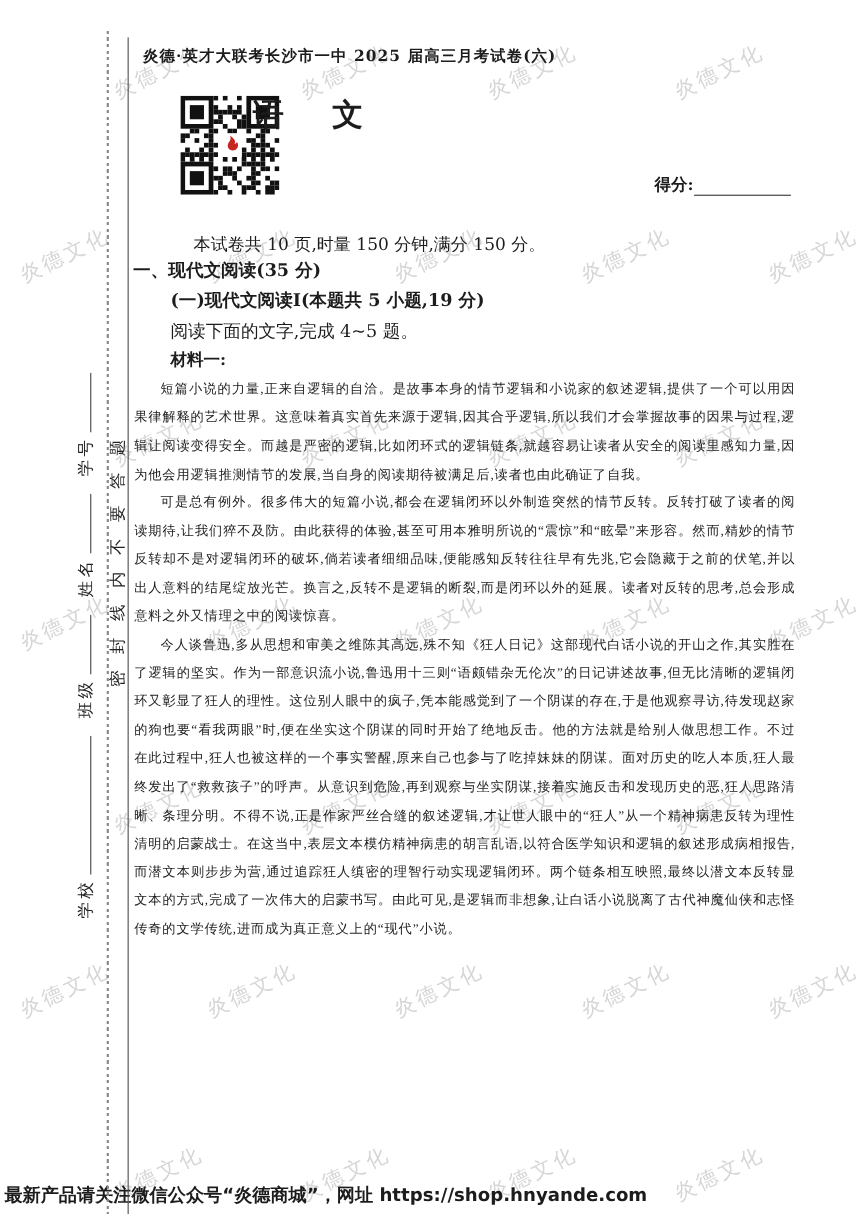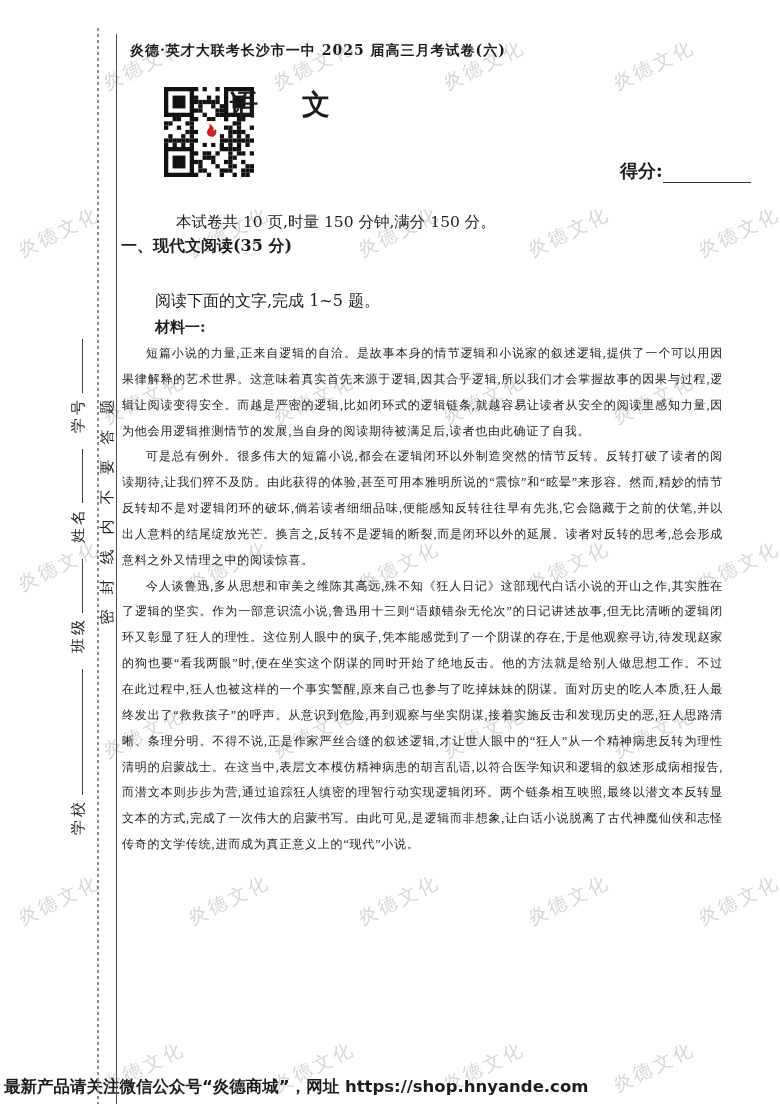--- a/index.html
+++ b/index.html
@@ -22,21 +22,21 @@
   .sidebar-fields .blank{display:inline-block;border-bottom:1.2px solid #444;height:13px;
       margin:0 16px 0 4px;}
   .seal-notice{position:absolute;left:-18px;top:495px;width:250px;text-align:center;
       transform:rotate(-90deg);font-size:15px;letter-spacing:15px;z-index:3;color:#222;white-space:nowrap;}
   
   .exam-title{position:absolute;top:42px;left:130px;width:600px;
       font-size:14px;font-weight:bold;letter-spacing:1px;z-index:1;white-space:nowrap;}
   .qr-box{position:absolute;left:164px;top:87px;width:90px;height:90px;z-index:1;}
   .subject-title{position:absolute;top:86px;left:230px;width:320px;
       font-size:28px;font-weight:bold;letter-spacing:8px;z-index:1;}
-  .score-row{position:absolute;top:159px;left:595px;font-size:18px;font-weight:bold;z-index:1;margin-left:25px;}
+  .score-row{position:absolute;top:159px;left:595px;font-size:15px;font-weight:bold;z-index:1;}
   .score-blank{display:inline-block;width:88px;height:15px;border-bottom:1.2px solid #333;vertical-align:bottom;}
   
   .exam-info{position:absolute;top:199px;left:163px;font-size:15.5px;z-index:1;margin:13px;}
   .sec-heading{position:absolute;top:236px;left:121px;font-size:16px;font-weight:bold;z-index:1;margin:0;}
   .subsec-heading{position:absolute;top:263px;left:155px;font-size:16px;font-weight:bold;z-index:1;margin:0;}
   .instruction{position:absolute;top:291px;left:155px;font-size:16px;z-index:1;margin:0;}
   .material-label{position:absolute;top:318px;left:155px;font-size:15px;font-weight:bold;z-index:1;margin:0;}
   
   .passage{position:absolute;top:341px;left:122px;width:601px;z-index:1;}
   .passage p{margin:0;text-indent:2em;font-size:12px;line-height:25.85px;
@@ -235,21 +235,22 @@
         <rect x="33.6" y="33.6" width="21" height="21" fill="#fff"></rect>
         <path d="M44 35.5c2.9 4.6-3.3 6.1-1.5 10.6 0.9 2.3 3.8 3.4 6.1 2.3 2.8-1.3 3.6-4.7 1.8-7.2-0.5 1.4-2.1 1.8-2.1 1.8 1.4-3.1-0.9-4.9-4.3-7.5z" fill="#c82420"></path>
       </svg></div>
   <div class="subject-title">语　文</div>
   <div class="score-row">
     <span>得分:</span><span class="score-blank"></span>
   </div>
 
   <p class="exam-info">本试卷共 10 页,时量 150 分钟,满分 150 分。</p>
   <p class="sec-heading">一、现代文阅读(35 分)</p>
-  <p class="instruction">阅读下面的文字,完成 1~5 题。</p>
+  <p class="subsec-heading">(一)现代文阅读Ⅰ(本题共 5 小题,19 分)</p>
+  <p class="instruction">阅读下面的文字,完成 4~5 题。</p>
   <p class="material-label">材料一:</p>
 
   <div class="passage" id="passage">
       <p>短篇小说的力量,正来自逻辑的自洽。是故事本身的情节逻辑和小说家的叙述逻辑,提供了一个可以用因果律解释的艺术世界。这意味着真实首先来源于逻辑,因其合乎逻辑,所以我们才会掌握故事的因果与过程,逻辑让阅读变得安全。而越是严密的逻辑,比如闭环式的逻辑链条,就越容易让读者从安全的阅读里感知力量,因为他会用逻辑推测情节的发展,当自身的阅读期待被满足后,读者也由此确证了自我。</p>
       <p>可是总有例外。很多伟大的短篇小说,都会在逻辑闭环以外制造突然的情节反转。反转打破了读者的阅读期待,让我们猝不及防。由此获得的体验,甚至可用本雅明所说的“震惊”和“眩晕”来形容。然而,精妙的情节反转却不是对逻辑闭环的破坏,倘若读者细细品味,便能感知反转往往早有先兆,它会隐藏于之前的伏笔,并以出人意料的结尾绽放光芒。换言之,反转不是逻辑的断裂,而是闭环以外的延展。读者对反转的思考,总会形成意料之外又情理之中的阅读惊喜。</p>
       <p>今人谈鲁迅,多从思想和审美之维陈其高远,殊不知《狂人日记》这部现代白话小说的开山之作,其实胜在了逻辑的坚实。作为一部意识流小说,鲁迅用十三则“语颇错杂无伦次”的日记讲述故事,但无比清晰的逻辑闭环又彰显了狂人的理性。这位别人眼中的疯子,凭本能感觉到了一个阴谋的存在,于是他观察寻访,待发现赵家的狗也要“看我两眼”时,便在坐实这个阴谋的同时开始了绝地反击。他的方法就是给别人做思想工作。不过在此过程中,狂人也被这样的一个事实警醒,原来自己也参与了吃掉妹妹的阴谋。面对历史的吃人本质,狂人最终发出了“救救孩子”的呼声。从意识到危险,再到观察与坐实阴谋,接着实施反击和发现历史的恶,狂人思路清晰、条理分明。不得不说,正是作家严丝合缝的叙述逻辑,才让世人眼中的“狂人”从一个精神病患反转为理性清明的启蒙战士。在这当中,表层文本模仿精神病患的胡言乱语,以符合医学知识和逻辑的叙述形成病相报告,而潜文本则步步为营,通过追踪狂人缜密的理智行动实现逻辑闭环。两个链条相互映照,最终以潜文本反转显文本的方式,完成了一次伟大的启蒙书写。由此可见,是逻辑而非想象,让白话小说脱离了古代神魔仙侠和志怪传奇的文学传统,进而成为真正意义上的“现代”小说。</p>
     </div>
 
   <p class="promo">最新产品请关注微信公众号“炎德商城”，网址 https://shop.hnyande.com</p>
 

